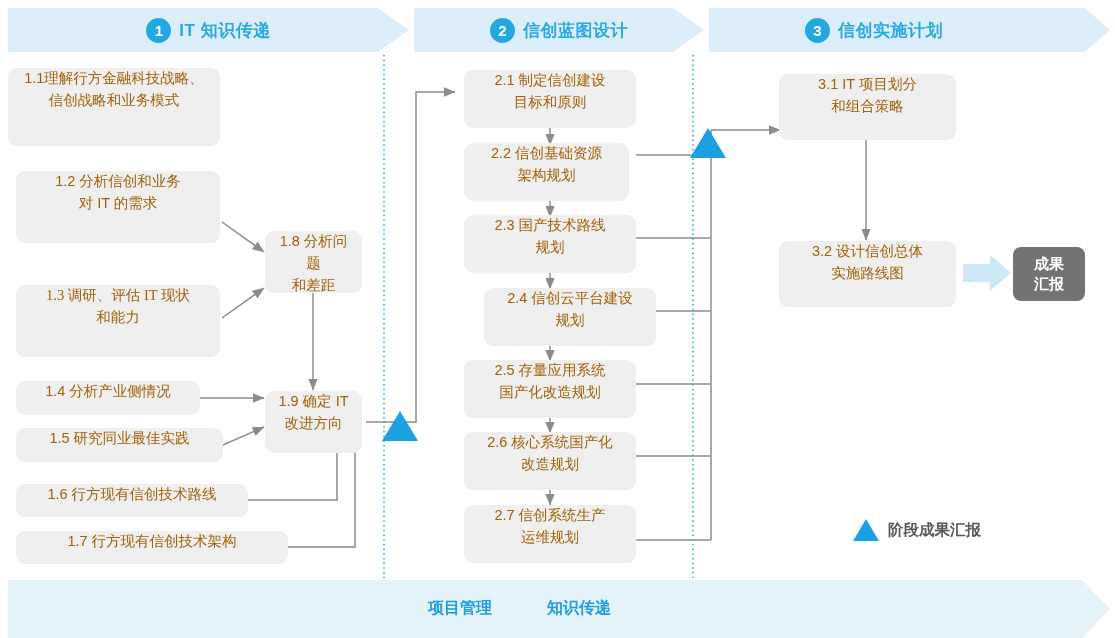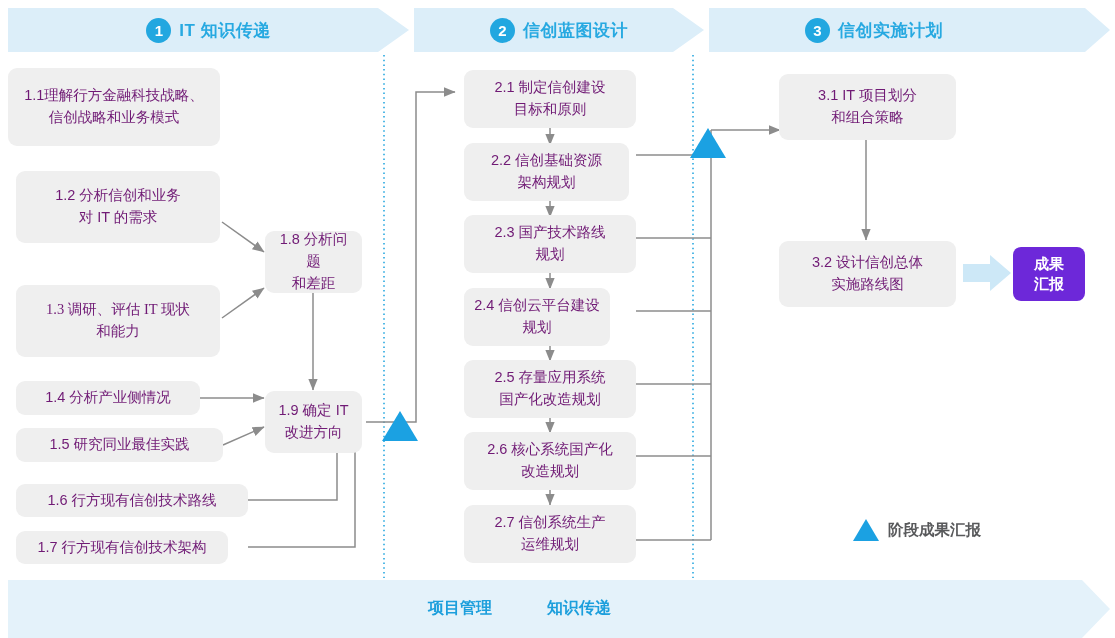--- a/index.html
+++ b/index.html
@@ -30,34 +30,34 @@
   }
   .phase-title{
     color:#27A9E1;font-size:17px;font-weight:bold;letter-spacing:.5px;
   }
 
   
   .box{
     position:absolute;z-index:3;
     background:#EFEFEF;
     border-radius:9px;
-    color:#701a75;
+    color:#a16207;
     font-size:14.5px;
     line-height:1.5;
-    display:flex;align-items:center;justify-content:center;
+    display:flex;justify-content:center;
     text-align:center;
     padding:0 8px;
     box-sizing:border-box;
   }
   .box.wide-left{font-size:14.5px;}
 
   
   .result-box{
     position:absolute;z-index:3;
-    background:#6d28d9;
+    background:#737373;
     border-radius:8px;
     color:#ffffff;
     font-weight:bold;
     font-size:15px;line-height:1.35;
     display:flex;align-items:center;justify-content:center;
     text-align:center;
   }
 
   
   .legend{
@@ -177,21 +177,21 @@
   </div>
   <div class="box" style="left:16px;top:381px;width:184px;height:34px;">
     <span style="white-space:pre-line;">1.4 分析产业侧情况</span>
   </div>
   <div class="box" style="left:16px;top:428px;width:207px;height:34px;">
     <span style="white-space:pre-line;">1.5 研究同业最佳实践</span>
   </div>
   <div class="box" style="left:16px;top:484px;width:232px;height:33px;">
     <span style="white-space:pre-line;">1.6 行方现有信创技术路线</span>
   </div>
-  <div class="box" style="left:16px;top:531px;width:212px;height:33px;">
+  <div class="box" style="left:16px;top:531px;width:272px;height:33px;">
     <span style="white-space:pre-line;">1.7 行方现有信创技术架构</span>
   </div>
   <div class="box" style="left:265px;top:231px;width:97px;height:62px;">
     <span style="white-space:pre-line;">1.8 分析问题
 和差距</span>
   </div>
   <div class="box" style="left:265px;top:391px;width:97px;height:62px;">
     <span style="white-space:pre-line;">1.9 确定 IT
 改进方向</span>
   </div>
@@ -201,21 +201,21 @@
 目标和原则</span>
   </div>
   <div class="box" style="left:464px;top:143px;width:165px;height:58px;">
     <span style="white-space:pre-line;">2.2 信创基础资源
 架构规划</span>
   </div>
   <div class="box" style="left:464px;top:215px;width:172px;height:58px;">
     <span style="white-space:pre-line;">2.3 国产技术路线
 规划</span>
   </div>
-  <div class="box" style="left:464px;top:288px;width:146px;height:58px;">
+  <div class="box" style="left:484px;top:288px;width:172px;height:58px;">
     <span style="white-space:pre-line;">2.4 信创云平台建设
 规划</span>
   </div>
   <div class="box" style="left:464px;top:360px;width:172px;height:58px;">
     <span style="white-space:pre-line;">2.5 存量应用系统
 国产化改造规划</span>
   </div>
   <div class="box" style="left:464px;top:432px;width:172px;height:58px;">
     <span style="white-space:pre-line;">2.6 核心系统国产化
 改造规划</span>

